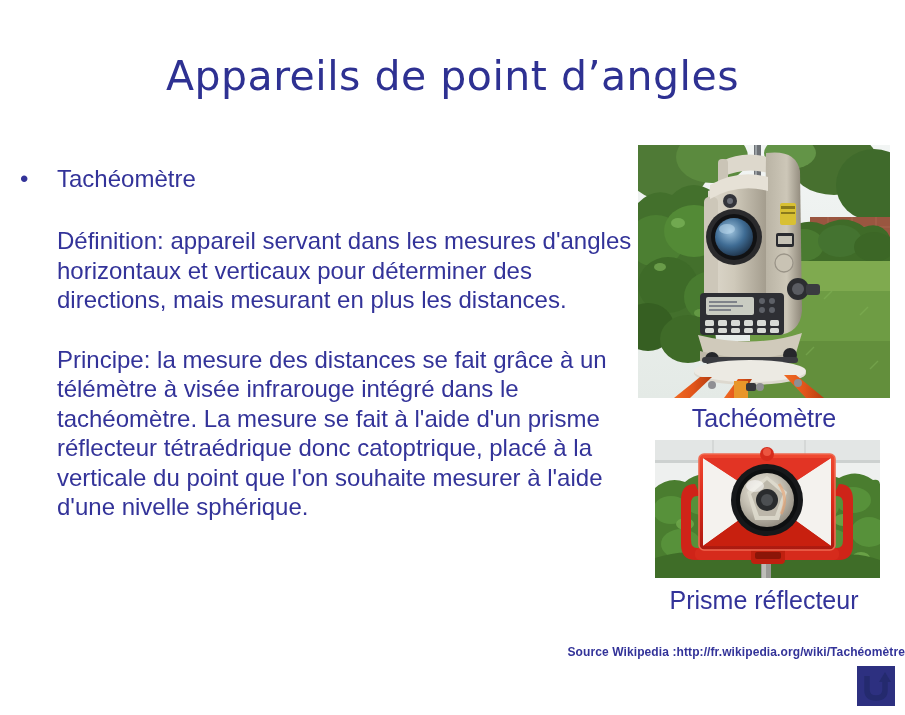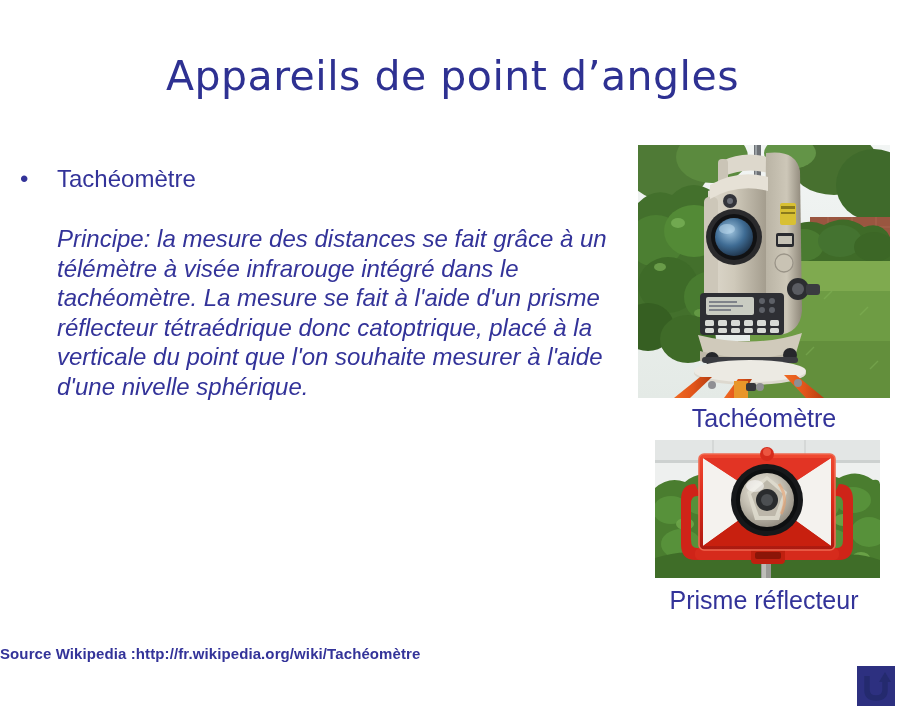--- a/index.html
+++ b/index.html
@@ -54,21 +54,21 @@
     color: #333399;
   }
   .para {
     padding-left: 45px;
     font-size: 24px;
     line-height: 29.5px;
     color: #333399;
     white-space: pre-line;
   }
   .para-definition { margin-top: 32px; }
-  .para-principe   { margin-top: 30px; font-style: italic; }
+  .para-principe   { margin-top: 30px; }
 
   
   .figure-top {
     position: absolute;
     left: 638px;
     top: 145px;
     width: 252px;
     height: 253px;
     overflow: hidden;
     background: #cfd9c8;
@@ -93,22 +93,22 @@
   }
   .caption-top    { top: 404px; }
   .caption-bottom { top: 586px; }
 
   
   .source-line {
     position: absolute;
     left: 0;
     top: 645px;
     width: 905px;
-    text-align: left;
-    font-size: 15px;
+    text-align: right;
+    font-size: 12px;
     font-weight: bold;
     color: #333399;
     letter-spacing: 0.1px;
   }
 
   
   .corner-logo {
     position: absolute;
     left: 857px;
     top: 666px;
@@ -125,20 +125,21 @@
 
 <div class="slide-title">Appareils de point d’angles</div>
 
 <div class="body-block">
 
   <div class="bullet-row">
     <span class="bullet-dot">•</span>
     <span>Tachéomètre</span>
   </div>
 
+  <div class="para para-definition">Définition: appareil servant dans les mesures d'angles horizontaux et verticaux pour déterminer des directions, mais mesurant en plus les distances.</div>
 
   <div class="para para-principe">Principe: la mesure des distances se fait grâce à un télémètre à visée infrarouge intégré dans le tachéomètre. La mesure se fait à l'aide d'un prisme réflecteur tétraédrique donc catoptrique, placé à la verticale du point que l'on souhaite mesurer à l'aide d'une nivelle sphérique.</div>
 </div>
 
 <div class="figure-top">
   <svg class="scene" width="252" height="253" viewBox="0 0 252 253">
     <defs>
       <linearGradient id="skyGrad" x1="0" y1="0" x2="0" y2="1">
         <stop offset="0%" stop-color="#f2f5f4"></stop>
         <stop offset="100%" stop-color="#e4eae6"></stop>

